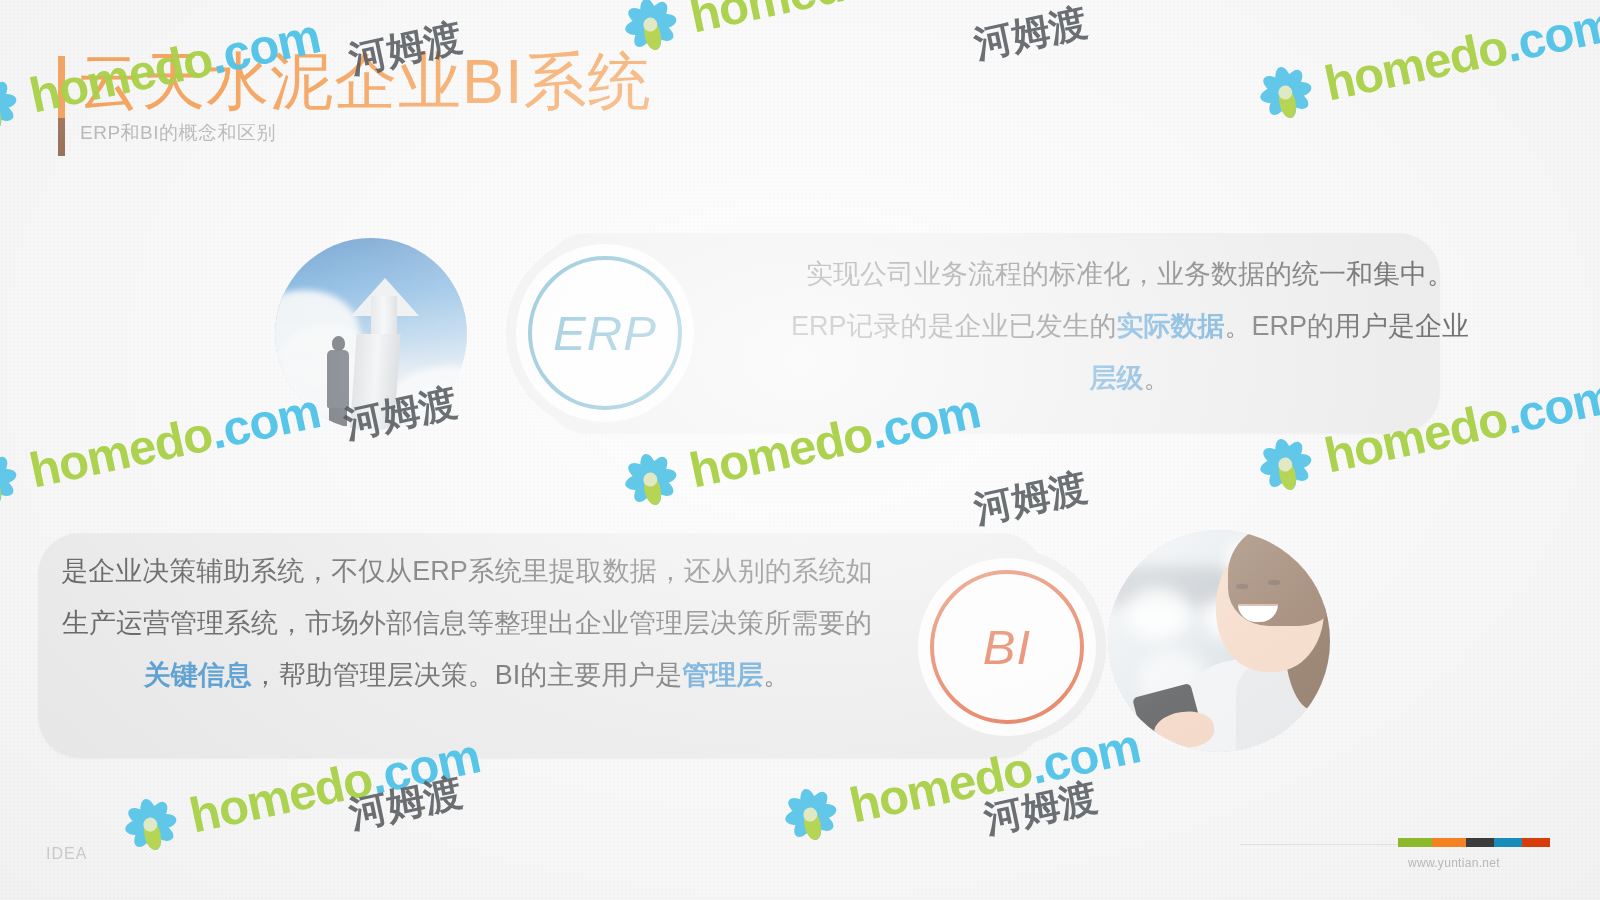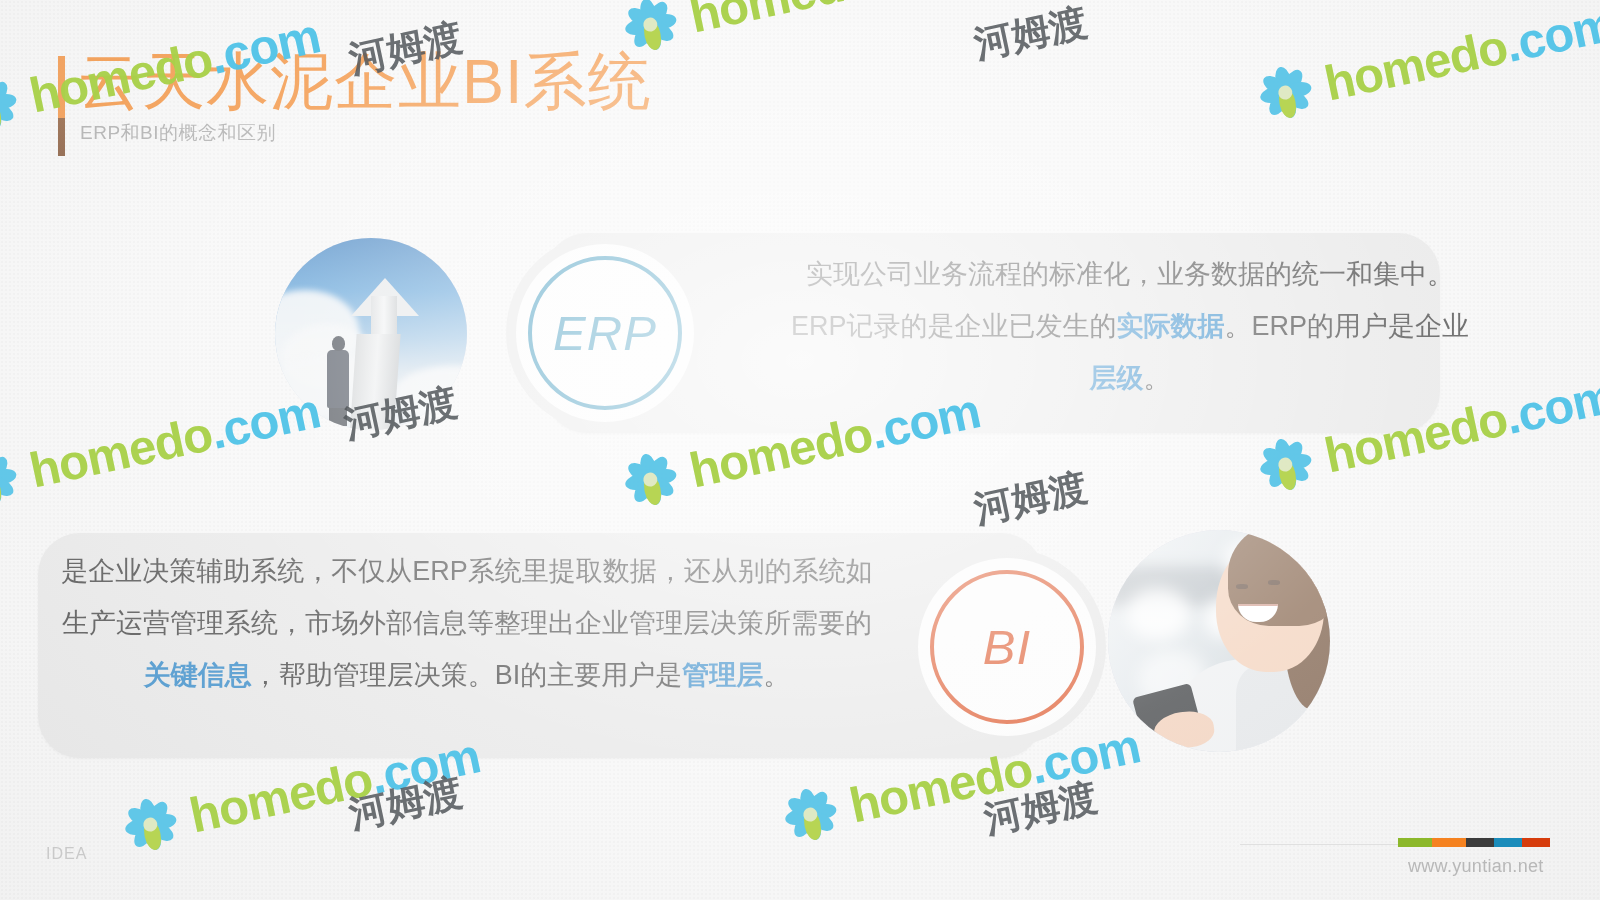--- a/index.html
+++ b/index.html
@@ -170,21 +170,21 @@
          background:#5cc6e8;border-radius:50% 50% 48% 48%;transform-origin:50% 100%;}
   .stem{position:absolute;left:50%;top:50%;margin:-4px 0 0 -8px;width:16px;height:30px;
         background:#b5d44e;border-radius:46% 46% 50% 50%;}
   .core{position:absolute;left:50%;top:50%;margin:-7px 0 0 -7px;width:14px;height:14px;border-radius:50%;background:#dfe9c2;}
 
   
   .footer-idea{position:absolute;left:46px;top:845px;font-size:16px;color:#c9c9c9;letter-spacing:1px;}
   .footer-rule{position:absolute;left:1240px;top:844px;width:160px;height:1px;background:#e0e0e0;}
   .colorbar{position:absolute;left:1398px;top:838px;display:flex;height:9px;width:152px;}
   .colorbar i{display:block;height:100%;}
-  .footer-url{position:absolute;left:1408px;top:856px;font-size:18px;color:#b8b8b8;letter-spacing:.3px;}
+  .footer-url{position:absolute;left:1408px;top:856px;font-size:12px;color:#b8b8b8;letter-spacing:.3px;}
 </style>
 </head>
 <body>
 
 <div class="slide">
 
   <div class="title-block">
     <div class="title-bar"></div>
     <h1 class="title-main">云天水泥企业BI系统</h1>
     <div class="title-sub">ERP和BI的概念和区别</div>

